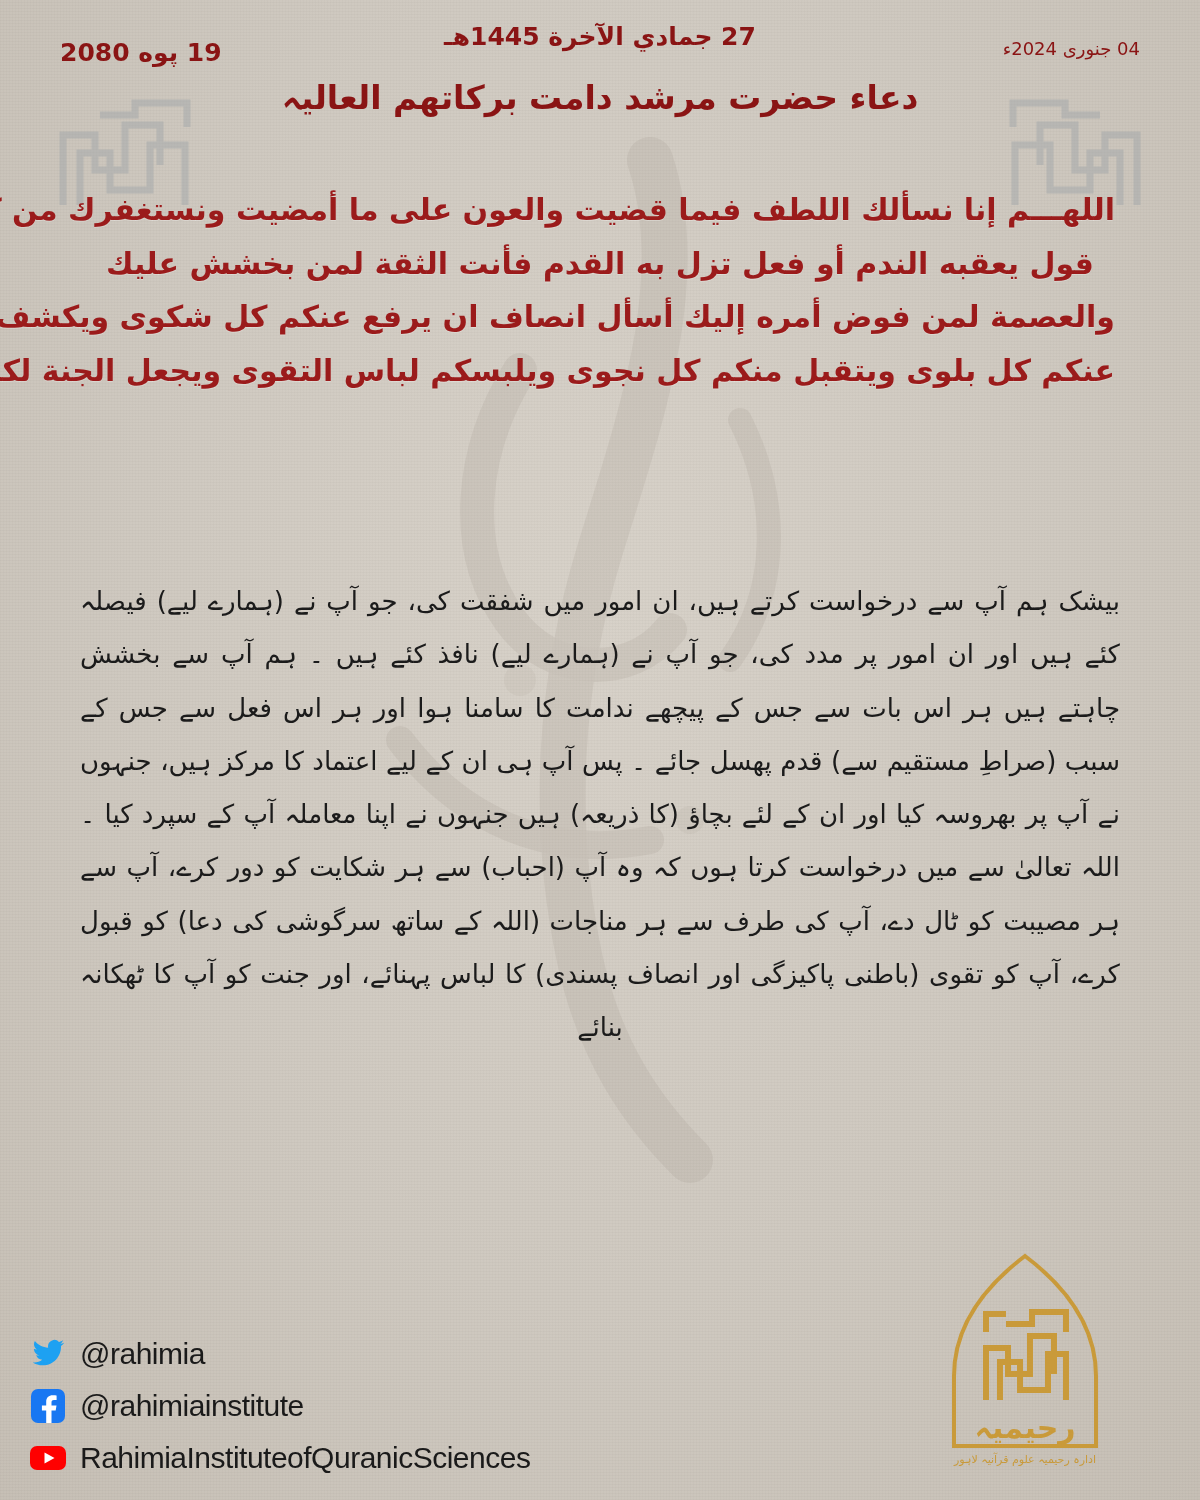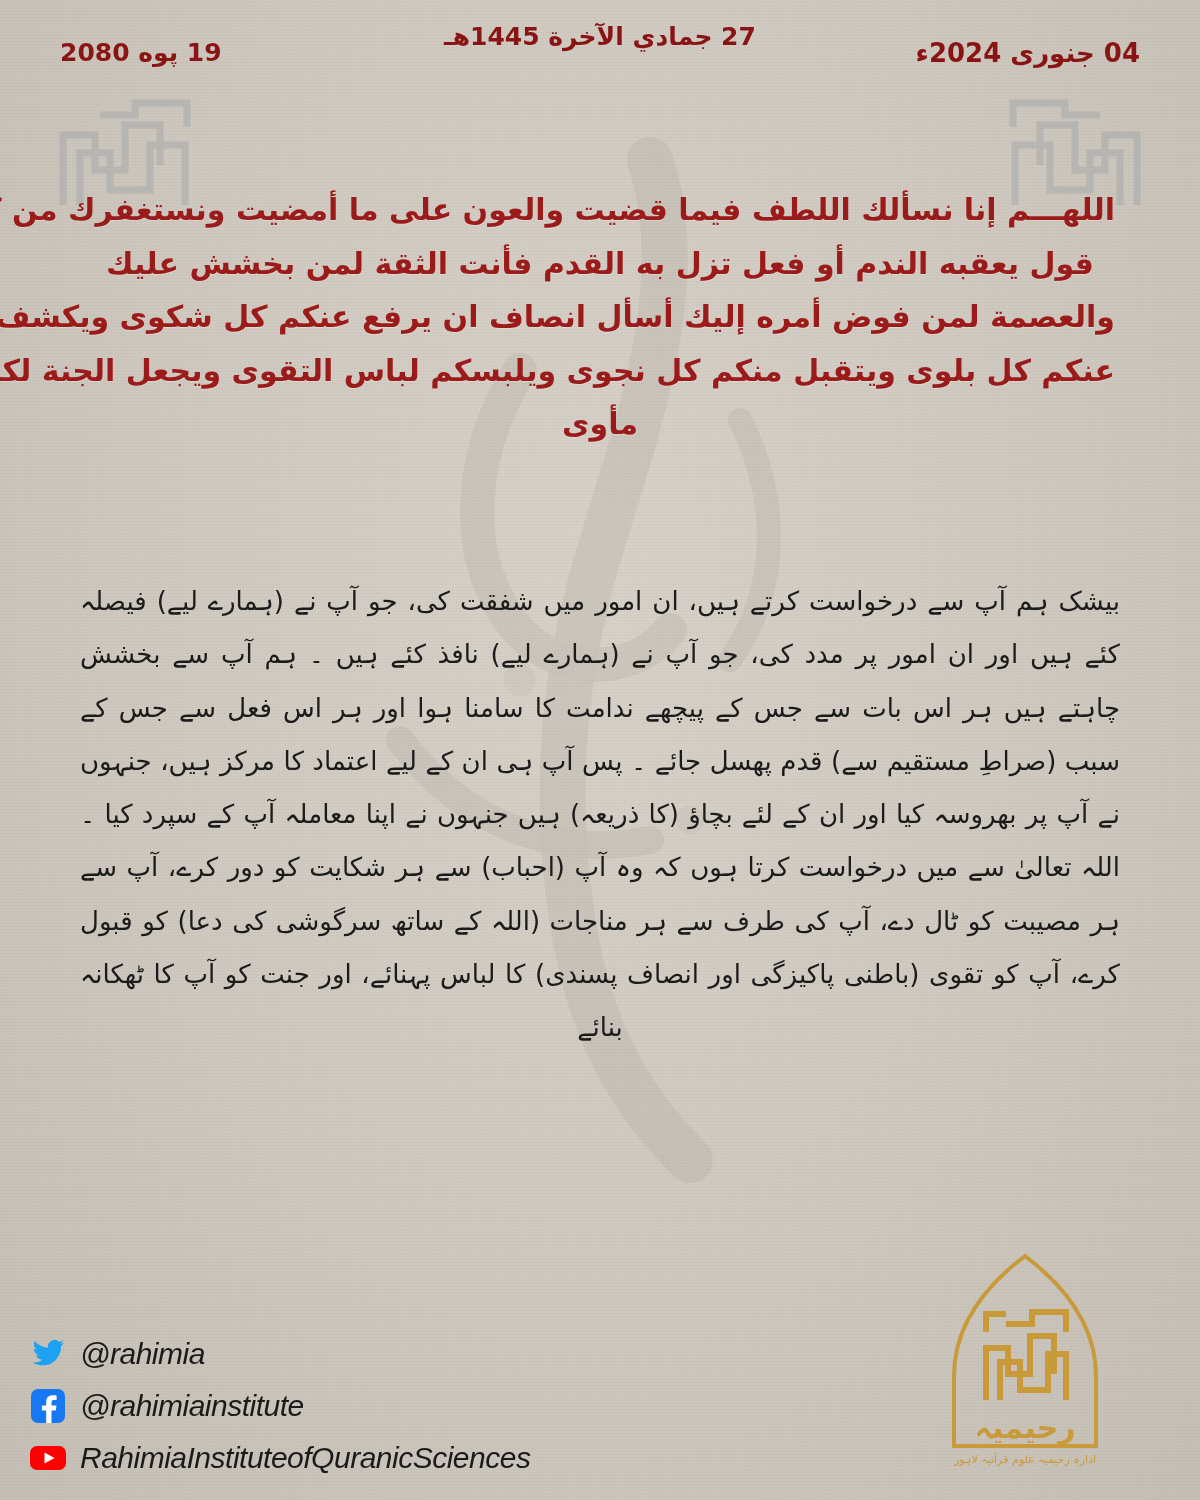--- a/index.html
+++ b/index.html
@@ -37,21 +37,21 @@
     position:absolute;top:0;left:0;right:0;height:90px;
   }
   .date-left{
     position:absolute;left:60px;top:38px;
     color:#8a1414;font-size:25px;font-weight:bold;
     font-family:"DejaVu Sans", sans-serif;
     direction:rtl;
   }
   .date-right{
     position:absolute;right:60px;top:38px;
-    color:#8a1414;font-size:26px;font-weight:bold;
+    color:#8a1414;font-size:18px;font-weight:normal;
     direction:rtl;
   }
   .hijri{
     position:absolute;left:0;right:0;top:22px;text-align:center;
     color:#8a1414;font-size:25px;font-weight:bold;direction:rtl;
   }
   .title{
     position:absolute;left:0;right:0;top:78px;text-align:center;
     color:#8a1414;font-size:33px;font-weight:bold;direction:rtl;
     letter-spacing:0px;
@@ -75,21 +75,21 @@
   }
   .urdu-block p{margin:0;}
 
   
   .footer{
     position:absolute;left:0;bottom:0;width:100%;height:260px;
   }
   .social{
     position:absolute;left:28px;bottom:22px;
     display:flex;flex-direction:column;gap:12px;
-    direction:ltr;text-align:center;font-style:italic;
+    direction:ltr;text-align:center;
   }
   .social-row{
     display:flex;align-items:center;gap:12px;
     color:#1a1a1a;font-size:30px;
     font-family:"Liberation Sans", sans-serif;
   }
   .social-row .handle{letter-spacing:-0.5px;}
   .ic{width:40px;height:40px;flex:0 0 40px;display:block;}
 
   .logo{
@@ -133,28 +133,28 @@
         <path d="M25 110 L25 58 L55 58 L55 95 L95 95 L95 50 L130 50 L130 110"></path>
         <path d="M45 20 L80 20 L80 8 L132 8 L132 32"></path>
       </g>
     </svg>
   </div>
 
   <div class="topbar">
     <div class="date-left">19 پوه 2080</div>
     <div class="hijri">27 جمادي الآخرة 1445هـ</div>
     <div class="date-right">04 جنوری 2024ء</div>
+    <div class="title">دعاء حضرت مرشد دامت بركاتهم العالیہ</div>
   </div>
 
   <div class="arabic-block">
     <div class="line">اللهـــم إنا نسألك اللطف فيما قضيت والعون على ما أمضيت ونستغفرك من كل</div>
     <div class="line">قول يعقبه الندم أو فعل تزل به القدم فأنت الثقة لمن بخشش عليك</div>
     <div class="line">والعصمة لمن فوض أمره إليك أسأل انصاف ان يرفع عنكم كل شكوى ويكشف</div>
     <div class="line">عنكم كل بلوى ويتقبل منكم كل نجوى ويلبسكم لباس التقوى ويجعل الجنة لكم</div>
-    <div class="line last">مأوى</div>
   </div>
 
   <div class="urdu-block">
     <p>بیشک ہم آپ سے درخواست کرتے ہیں، ان امور میں شفقت کی، جو آپ نے (ہمارے لیے) فیصلہ کئے ہیں اور ان امور پر مدد کی، جو آپ نے (ہمارے لیے) نافذ کئے ہیں ۔ ہم آپ سے بخشش چاہتے ہیں ہر اس بات سے جس کے پیچھے ندامت کا سامنا ہوا اور ہر اس فعل سے جس کے سبب (صراطِ مستقیم سے) قدم پھسل جائے ۔ پس آپ ہی ان کے لیے اعتماد کا مرکز ہیں، جنہوں نے آپ پر بھروسہ کیا اور ان کے لئے بچاؤ (کا ذریعہ) ہیں جنہوں نے اپنا معاملہ آپ کے سپرد کیا ۔ اللہ تعالیٰ سے میں درخواست کرتا ہوں کہ وہ آپ (احباب) سے ہر شکایت کو دور کرے، آپ سے ہر مصیبت کو ٹال دے، آپ کی طرف سے ہر مناجات (اللہ کے ساتھ سرگوشی کی دعا) کو قبول کرے، آپ کو تقوی (باطنی پاکیزگی اور انصاف پسندی) کا لباس پہنائے، اور جنت کو آپ کا ٹھکانہ بنائے</p>
   </div>
 
   <div class="footer">
     <div class="social">
 
       <div class="social-row">

